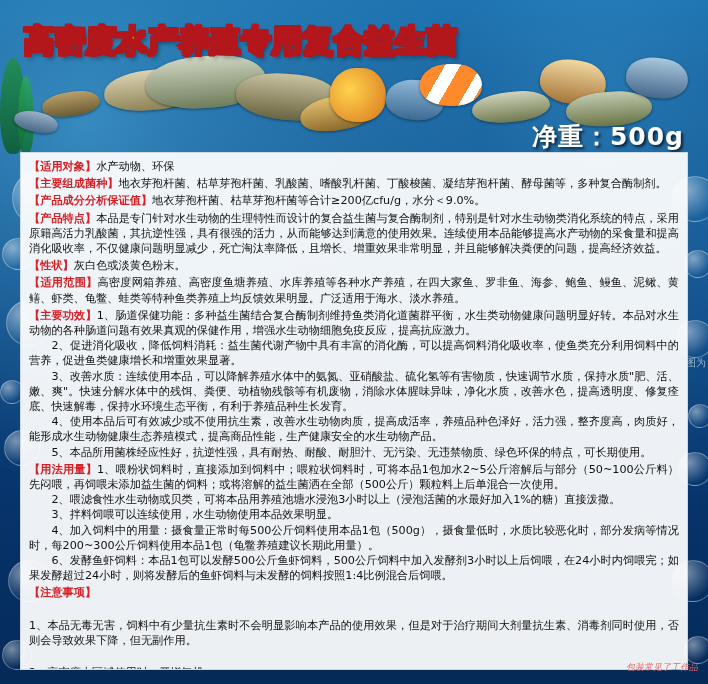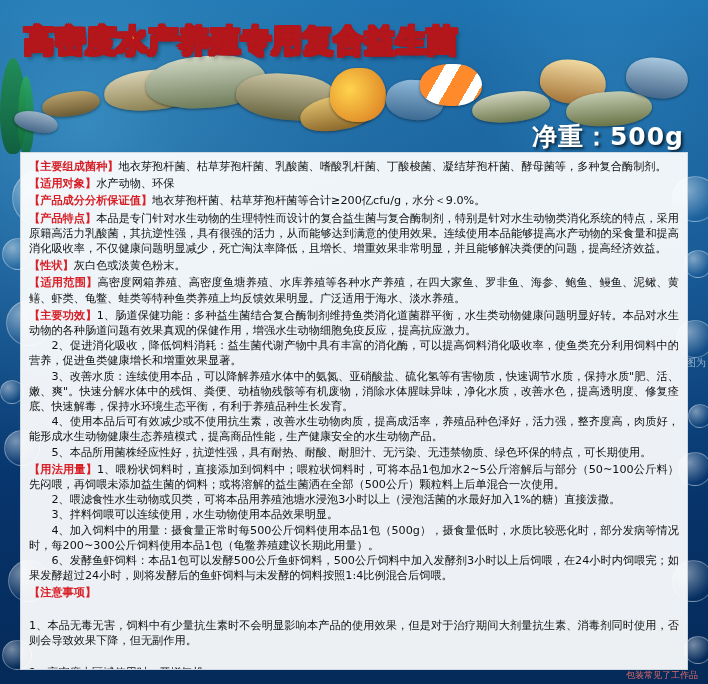--- a/index.html
+++ b/index.html
@@ -51,21 +51,21 @@
     background:rgba(255,255,255,.93);
     border:1px solid #cfd9e2;
     padding:6px 8px 4px 8px;
     box-sizing:border-box;
     overflow:hidden;
   }
   .blk{font-size:11.2px;line-height:15.2px;color:#111;margin:0 0 2px 0;text-align:justify;}
   .hd{color:#d81f26;font-weight:bold;}
   .sub{display:block;text-indent:2em;}
   .sub0{display:block;margin-top:17px;}
-  .tiny{position:absolute;right:10px;bottom:2px;font-size:9px;color:#e06a6a;}
+  .tiny{position:absolute;right:10px;bottom:10px;font-size:9px;color:#e06a6a;font-style:italic;}
   .watermark{position:absolute;right:2px;top:356px;font-size:10px;color:#9fb6c9;}
 </style>
 </head>
 <body>
 
 <div class="page">
 
   <div>
     <div class="weed" style="left:0px;top:58px;width:26px;height:96px;"></div>
     <div class="weed" style="left:18px;top:76px;width:16px;height:78px;background:linear-gradient(180deg,#2aa85a,#0f6b34);"></div>
@@ -105,25 +105,25 @@
     <div class="title">高密度水产养殖专用复合益生菌</div>
   </div>
 
   <div class="netweight">净重：500g</div>
 
   <div class="watermark">图为</div>
 
   <div class="panel">
 
     <p class="blk">
-      <span class="hd">【主要组成菌种】</span><span>地衣芽孢杆菌、枯草芽孢杆菌、乳酸菌、嗜酸乳杆菌、丁酸梭菌、凝结芽孢杆菌、酵母菌等，多种复合酶制剂。</span>
+      <span class="hd">【适用对象】</span><span>水产动物、环保</span>
     </p>
 
     <p class="blk">
-      <span class="hd">【适用对象】</span><span>水产动物、环保</span>
+      <span class="hd">【主要组成菌种】</span><span>地衣芽孢杆菌、枯草芽孢杆菌、乳酸菌、嗜酸乳杆菌、丁酸梭菌、凝结芽孢杆菌、酵母菌等，多种复合酶制剂。</span>
     </p>
 
     <p class="blk">
       <span class="hd">【产品成分分析保证值】</span><span>地衣芽孢杆菌、枯草芽孢杆菌等合计≥200亿cfu/g，水分＜9.0%。</span>
     </p>
 
     <p class="blk">
       <span class="hd">【产品特点】</span><span>本品是专门针对水生动物的生理特性而设计的复合益生菌与复合酶制剂，特别是针对水生动物类消化系统的特点，采用原籍高活力乳酸菌，其抗逆性强，具有很强的活力，从而能够达到满意的使用效果。连续使用本品能够提高水产动物的采食量和提高消化吸收率，不仅健康问题明显减少，死亡淘汰率降低，且增长、增重效果非常明显，并且能够解决粪便的问题，提高经济效益。</span>
     </p>
 

